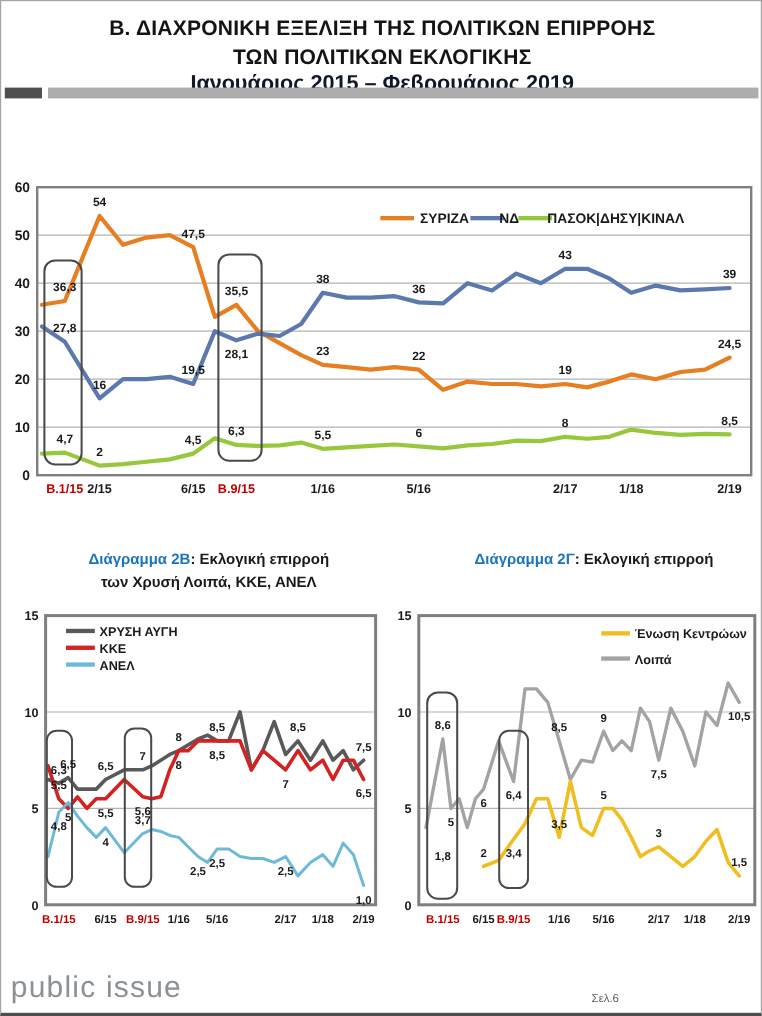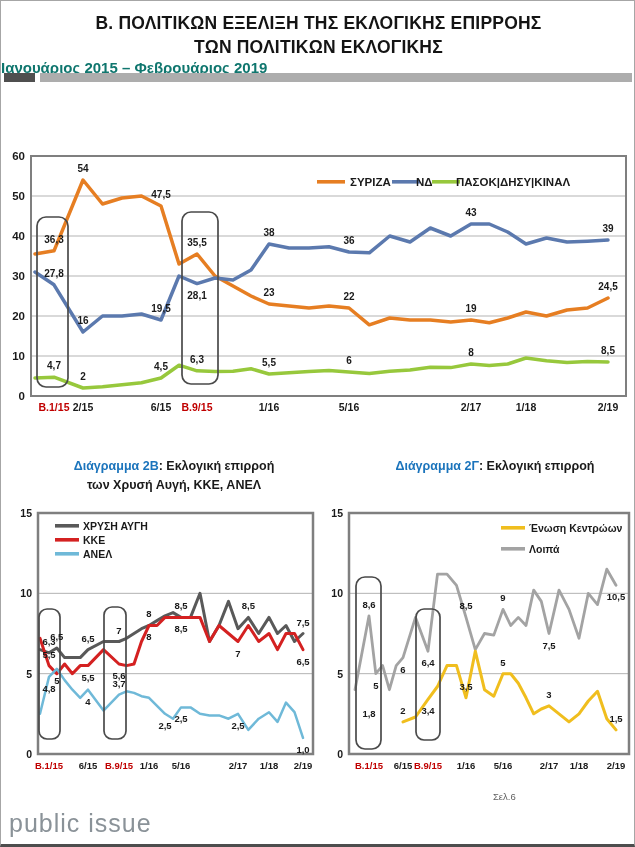--- a/index.html
+++ b/index.html
@@ -3,50 +3,50 @@
 <meta charset="utf-8">
 <style>
   html,body{margin:0;padding:0;background:#d8d8d8;}
   .page{
     position:relative;width:635px;height:847px;margin:0 auto;background:#ffffff;
     border:1px solid #a6a6a6;border-bottom:3px solid #4d4d4d;
     font-family:"Liberation Sans",sans-serif;overflow:hidden;box-sizing:border-box;
   }
   .hdr-title{position:absolute;top:10px;left:0;width:635px;text-align:center;
     font-size:17.5px;font-weight:bold;color:#141414;line-height:24px;letter-spacing:.2px;}
-  .hdr-sub{position:absolute;top:58px;left:0;width:635px;text-align:left;
-    font-size:15px;font-weight:bold;color:#0f766e;}
+  .hdr-sub{position:absolute;top:58px;left:0;width:635px;text-align:center;
+    font-size:18px;font-weight:bold;color:#0f172a;}
   .divider-dark{position:absolute;top:72px;left:3px;width:31px;height:9px;background:#4f4f4f;}
   .divider-light{position:absolute;top:72px;left:39px;width:592px;height:9px;background:#adadad;}
   .chart-title{position:absolute;text-align:center;font-weight:bold;font-size:12.5px;
     color:#1a1a1a;line-height:1.5;}
   .chart-title .blue{color:#1B74BC;}
   #charts-svg{position:absolute;left:0;top:0;}
   #charts-svg text{font-family:"Liberation Sans","DejaVu Sans",sans-serif;}
   .footer-logo{position:absolute;left:8px;top:808px;font-size:25px;color:#8a9298;
     letter-spacing:1px;font-weight:normal;text-align:right;}
-  .page-num{position:absolute;left:492px;top:790px;font-size:9.5px;color:#5f5f5f;}
+  .page-num{position:absolute;left:492px;top:826px;font-size:9.5px;color:#5f5f5f;}
 </style>
 </head>
 <body>
 
 <div class="page">
 
   <div class="hdr-title">
-    <span>Β. ΠΟΛΙΤΙΚΩΝ ΕΞΕΛΙΞΗ ΤΗΣ ΕΚΛΟΓΙΚΗΣ ΕΠΙΡΡΟΗΣ</span><br>
+    <span>Β. ΔΙΑΧΡΟΝΙΚΗ ΕΞΕΛΙΞΗ ΤΗΣ ΠΟΛΙΤΙΚΩΝ ΕΠΙΡΡΟΗΣ</span><br>
     <span>ΤΩΝ ΠΟΛΙΤΙΚΩΝ ΕΚΛΟΓΙΚΗΣ</span>
   </div>
   <div class="hdr-sub">Ιανουάριος 2015 – Φεβρουάριος 2019</div>
   <div class="divider-dark"></div>
   <div class="divider-light"></div>
 
 
   <div class="chart-title" style="top:456px;left:28px;width:290px;">
     <span class="blue">Διάγραμμα 2Β</span><span>: Εκλογική επιρροή</span><br>
-    <span>των Χρυσή Αυγή, ΚΚΕ, ΑΝΕΛ</span>
+    <span>των Χρυσή Λοιπά, ΚΚΕ, ΑΝΕΛ</span>
   </div>
 
   <div class="chart-title" style="top:456px;left:346px;width:296px;">
     <span class="blue">Διάγραμμα 2Γ</span><span>: Εκλογική επιρροή</span><br>
   </div>
 
   <svg id="charts-svg" width="635" height="847" viewBox="0 0 635 847">
       <g>
         <line x1="30" x2="625" y1="355" y2="355" stroke="#b3b3b3" stroke-width="1"></line>
         <line x1="30" x2="625" y1="315" y2="315" stroke="#b3b3b3" stroke-width="1"></line>

